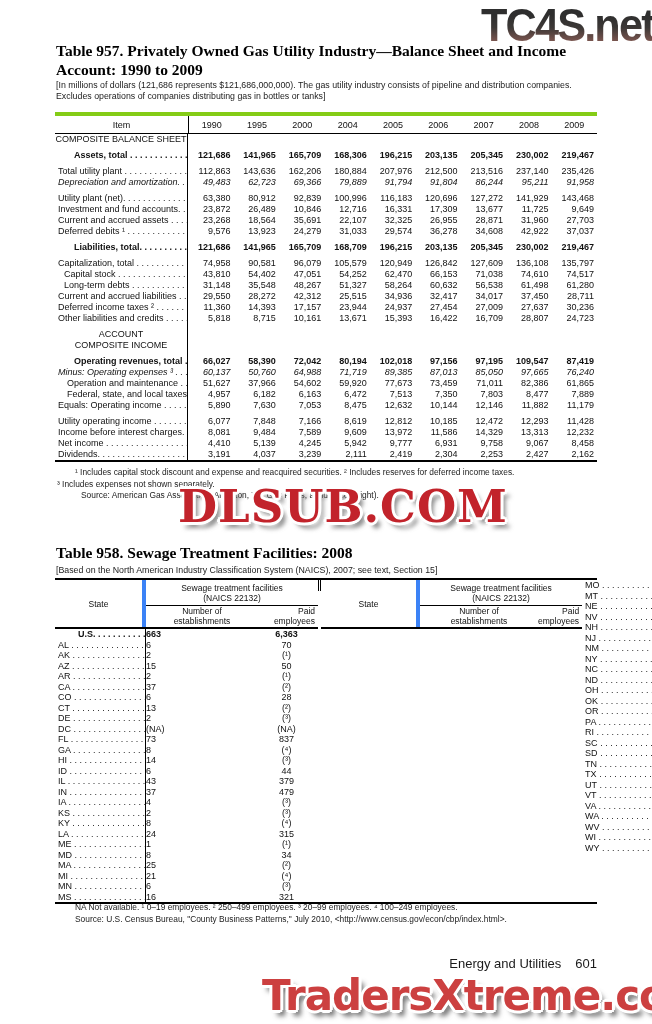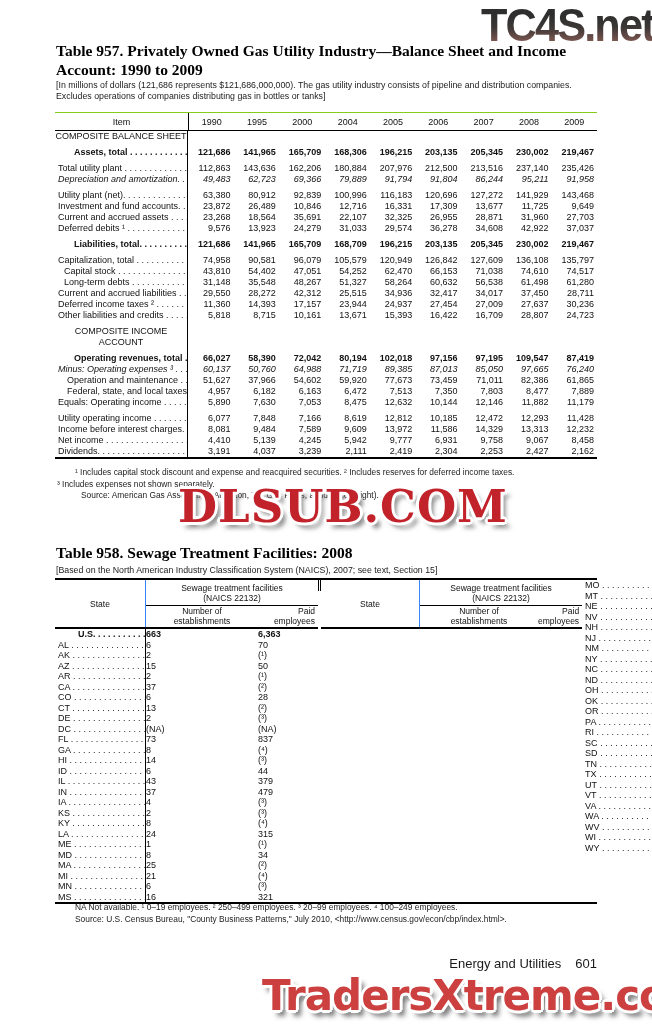--- a/index.html
+++ b/index.html
@@ -27,21 +27,21 @@
   .title{position:absolute;left:56px;width:560px;font-family:"Liberation Serif",serif;
     font-weight:bold;font-size:15.5px;line-height:19px;color:#000;}
   .t957-title{top:41px;}
   .t958-title{top:543px;}
   .note{position:absolute;left:56px;width:540px;font-size:8.8px;line-height:11px;color:#222;}
   .n957{top:80px;}
   .n958{top:565px;}
 
   
   .t957{position:absolute;left:55px;top:112px;width:542px;
-    border-top:1px solid #84cc16;border-bottom:2px solid #000;font-size:9px;}
+    border-top:4px solid #84cc16;border-bottom:2px solid #000;font-size:9px;}
   .t957 .hdr{display:flex;height:17px;align-items:center;border-bottom:1px solid #000;}
   .t957 .hdr .hl{width:133px;border-right:1px solid #000;text-align:center;align-self:stretch;
     display:flex;align-items:center;justify-content:center;}
   .t957 .hdr .hy{flex:1;text-align:center;}
   .r{display:flex;line-height:11px;height:11px;}
   .r .lab{width:133px;border-right:1px solid #000;overflow:hidden;white-space:nowrap;padding-left:3px;box-sizing:border-box;}
   .r .lab.dots::after{content:" . . . . . . . . . . . . . . . . . . . . . . . . . . . . . .";}
   .r .v{flex:1;text-align:right;padding-right:3px;overflow:hidden;}
   .r.spacer{height:5px;}
   .r.section .lab{text-align:center;padding-left:0;}
@@ -58,35 +58,35 @@
   .fn .in0{padding-left:2px;}
   .fn .src{padding-left:26px;}
 
   
   .t958{position:absolute;left:55px;top:578px;width:542px;display:flex;
     border-top:2px solid #000;border-bottom:2px solid #000;font-size:9px;}
   .half{box-sizing:border-box;}
   .half.l{width:263px;}
   .half.r{width:279px;border-left:3px double #000;}
   .h8{display:flex;border-bottom:2px solid #000;height:47px;font-size:8.5px;line-height:10px;}
-  .h8 .st{display:flex;align-items:center;justify-content:center;border-right:1px solid #3b82f6;box-sizing:border-box;}
+  .h8 .st{display:flex;align-items:center;justify-content:center;border-right:4px solid #3b82f6;box-sizing:border-box;}
   .half.l .st,.half.l .s{width:91px;}
   .half.r .st,.half.r .s{width:99px;}
   .h8 .grp{flex:1;display:flex;flex-direction:column;}
   .h8 .gt{border-bottom:1px solid #000;text-align:center;padding:3px 0 2px;}
   .h8 .cols{display:flex;flex:1;align-items:flex-end;padding-bottom:2px;}
   .half.l .c1{width:112px;text-align:center;}
   .half.r .c1{width:118px;text-align:center;}
   .h8 .c2{flex:1;text-align:right;padding-right:3px;}
   .r8{display:flex;line-height:10.5px;height:10.5px;}
   .r8 .s{border-right:1px solid #000;overflow:hidden;white-space:nowrap;padding-left:3px;box-sizing:border-box;}
   .r8 .s::after{content:" . . . . . . . . . . . . . . . . . . . .";}
   .r8 .e{box-sizing:border-box;padding-right:8px;}
   .half.l .e{width:112px;}
-  .r8 .p{flex:1;text-align:left;padding-right:3px;}
+  .r8 .p{flex:1;text-align:center;padding-right:3px;}
   .r8.bold{font-weight:bold;}
   .r8.bold .s{padding-left:23px;}
 
   
   .pg{position:absolute;right:55px;top:956px;font-size:13px;color:#1a1a1a;}
   .pg .num{margin-left:14px;}
   .credit{position:absolute;left:55px;top:982px;font-size:10.5px;color:#1a1a1a;}
 </style>
 </head>
 <body>
@@ -358,33 +358,33 @@
           <div class="v"></div>
           <div class="v"></div>
           <div class="v"></div>
           <div class="v"></div>
           <div class="v"></div>
           <div class="v"></div>
           <div class="v"></div>
           <div class="v"></div>
         </div>
         <div class="r section">
+          <div class="lab">ACCOUNT</div>
+          <div class="v"></div>
+          <div class="v"></div>
+          <div class="v"></div>
+          <div class="v"></div>
+          <div class="v"></div>
+          <div class="v"></div>
+          <div class="v"></div>
+          <div class="v"></div>
+          <div class="v"></div>
+        </div>
+        <div class="r section">
           <div class="lab">COMPOSITE INCOME</div>
-          <div class="v"></div>
-          <div class="v"></div>
-          <div class="v"></div>
-          <div class="v"></div>
-          <div class="v"></div>
-          <div class="v"></div>
-          <div class="v"></div>
-          <div class="v"></div>
-          <div class="v"></div>
-        </div>
-        <div class="r section">
-          <div class="lab">ACCOUNT</div>
           <div class="v"></div>
           <div class="v"></div>
           <div class="v"></div>
           <div class="v"></div>
           <div class="v"></div>
           <div class="v"></div>
           <div class="v"></div>
           <div class="v"></div>
           <div class="v"></div>
         </div>

